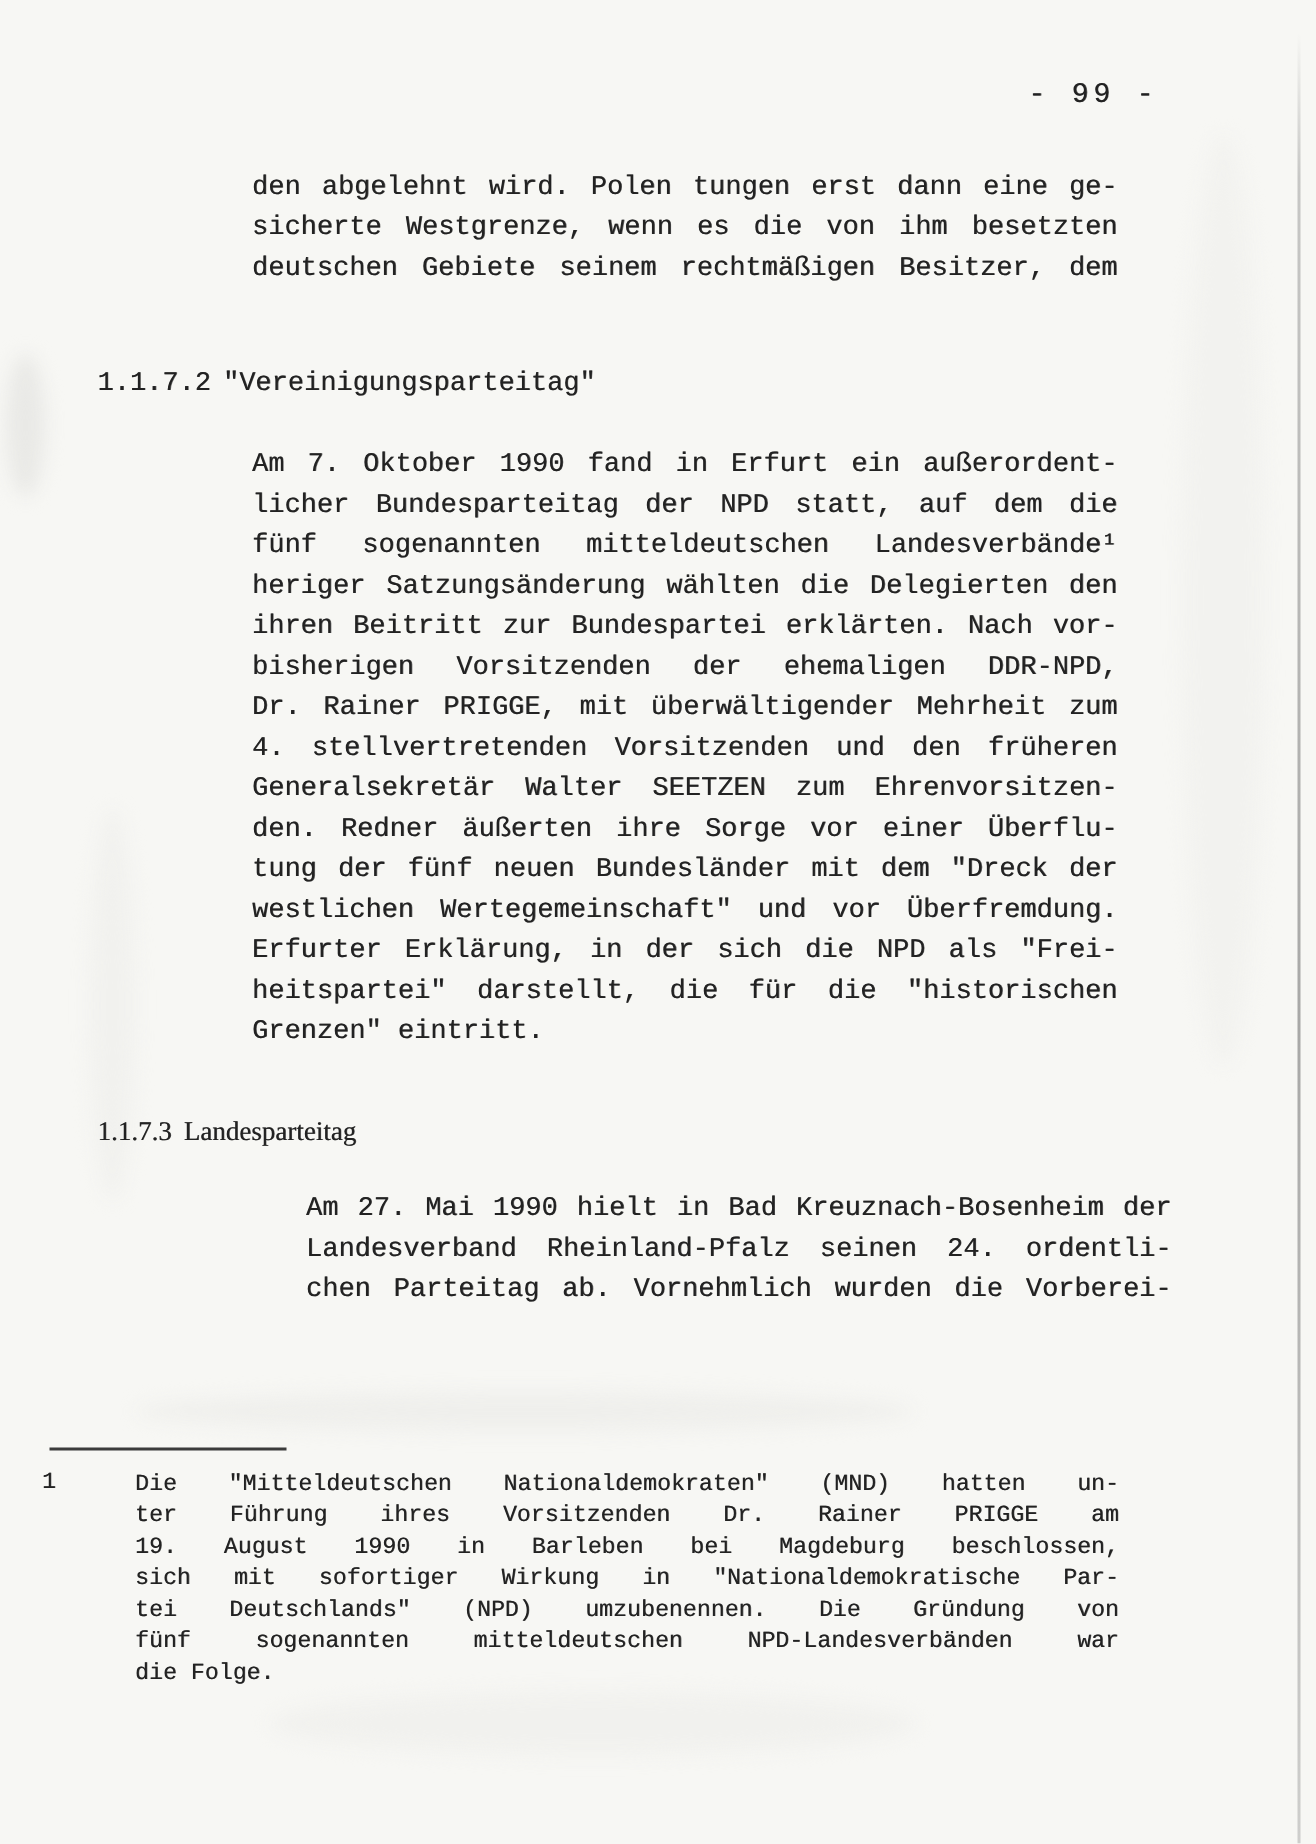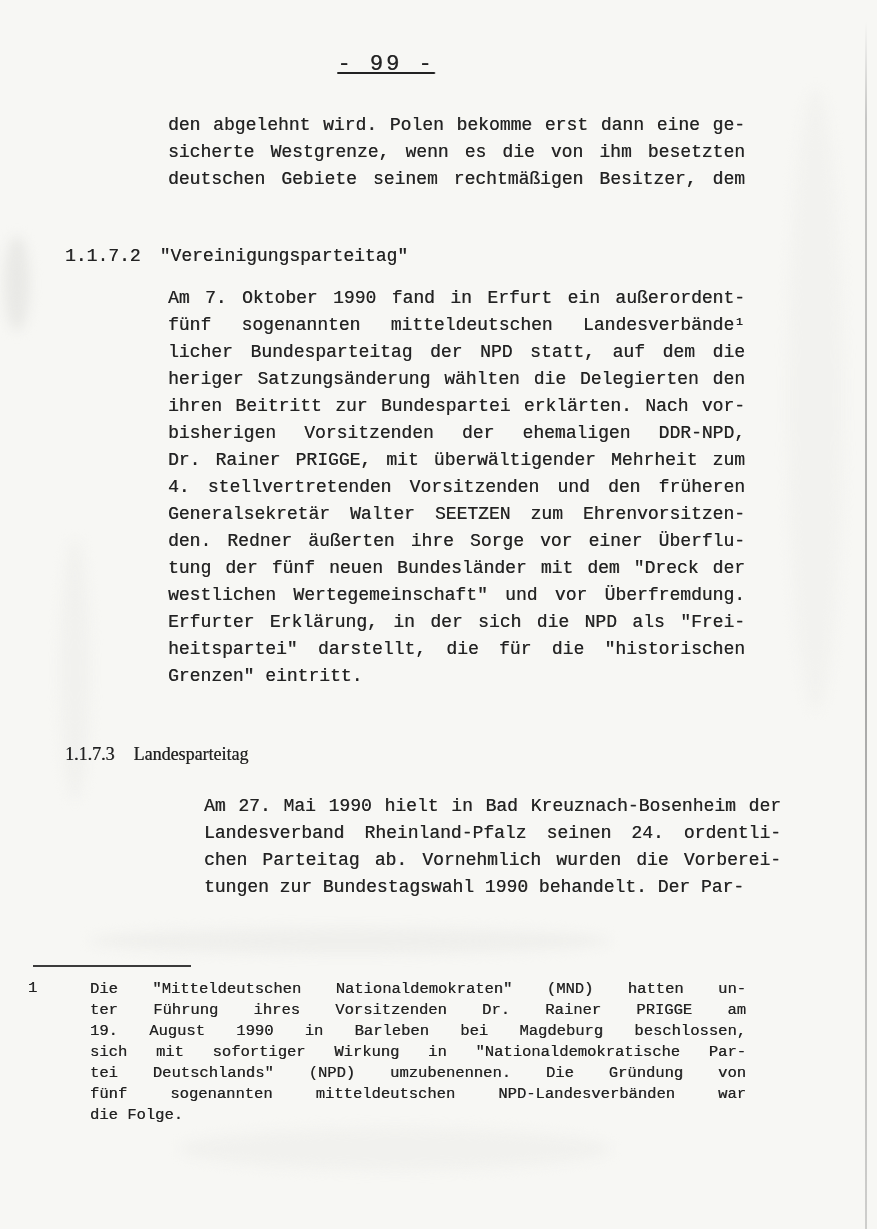--- a/index.html
+++ b/index.html
@@ -29,34 +29,34 @@
   }
 
   .txt {
     font-size: 18px;
     line-height: 27px;
     text-shadow: 0.4px 0 0 rgba(25,25,25,0.65);
     white-space: normal;
   }
   .page-number {
     position: absolute; top: 52px; left: 0; width: 772px;
-    text-align: center; letter-spacing: 3px;
-    font-size: 22px; text-shadow: 0.4px 0 0 rgba(25,25,25,0.65); text-decoration: underline;
+    text-align: right; letter-spacing: 3px;
+    font-size: 19px; text-shadow: 0.4px 0 0 rgba(25,25,25,0.65);
   }
   .para { position: absolute; left: 168px; width: 577px; }
   .p1 { top: 112px; }
-  .p2 { top: 285px; }
+  .p2 { top: 297px; }
   .p3 { top: 793px; margin-left: 36px; }
   .tline { text-align: justify; text-align-last: justify; }
   .tline.last { text-align-last: left; }
 
   .heading { position: absolute; left: 65px; white-space: nowrap; }
   .h1pos { top: 243px; }
   .h2pos { top: 741px; font-family: Liberation Serif, serif; }
-  .h-num { margin-right: 19px; }
+  .h-num { margin-right: 8px; }
 
   .fn-rule {
     position: absolute; left: 33px; top: 965px;
     width: 158px; height: 2px; background: #3b3b3b;
   }
   .fn { font-size: 15.5px; line-height: 21px; text-shadow: 0.35px 0 0 rgba(25,25,25,0.65); }
   .fn-marker { position: absolute; left: 28px; top: 978px; }
   .fn-text { position: absolute; left: 90px; top: 979px; width: 656px; }
 </style>
 </head>
@@ -66,33 +66,33 @@
 
   <div class="smudge s1"></div>
   <div class="smudge s2"></div>
   <div class="smudge s3"></div>
   <div class="smudge s4"></div>
   <div class="smudge s5"></div>
 
   <div class="page-number">- 99 -</div>
 
   <div class="para p1 txt">
-      <div class="tline">den abgelehnt wird. Polen bekomme erst dann eine ge-</div>
+      <div class="tline">den abgelehnt wird. Polen tungen erst dann eine ge-</div>
       <div class="tline">sicherte Westgrenze, wenn es die von ihm besetzten</div>
       <div class="tline">deutschen Gebiete seinem rechtmäßigen Besitzer, dem</div>
     </div>
 
   <div class="heading h1pos txt">
     <span class="h-num">1.1.7.2</span><span class="h-title">"Vereinigungsparteitag"</span>
   </div>
 
   <div class="para p2 txt">
       <div class="tline">Am 7. Oktober 1990 fand in Erfurt ein außerordent-</div>
+      <div class="tline">licher Bundesparteitag der NPD statt, auf dem die</div>
       <div class="tline">fünf sogenannten mitteldeutschen Landesverbände¹</div>
-      <div class="tline">licher Bundesparteitag der NPD statt, auf dem die</div>
       <div class="tline">heriger Satzungsänderung wählten die Delegierten den</div>
       <div class="tline">ihren Beitritt zur Bundespartei erklärten. Nach vor-</div>
       <div class="tline">bisherigen Vorsitzenden der ehemaligen DDR-NPD,</div>
       <div class="tline">Dr. Rainer PRIGGE, mit überwältigender Mehrheit zum</div>
       <div class="tline">4. stellvertretenden Vorsitzenden und den früheren</div>
       <div class="tline">Generalsekretär Walter SEETZEN zum Ehrenvorsitzen-</div>
       <div class="tline">den. Redner äußerten ihre Sorge vor einer Überflu-</div>
       <div class="tline">tung der fünf neuen Bundesländer mit dem "Dreck der</div>
       <div class="tline">westlichen Wertegemeinschaft" und vor Überfremdung.</div>
       <div class="tline">Erfurter Erklärung, in der sich die NPD als "Frei-</div>
@@ -101,21 +101,20 @@
     </div>
 
   <div class="heading h2pos txt">
     <span class="h-num">1.1.7.3</span><span class="h-title">Landesparteitag</span>
   </div>
 
   <div class="para p3 txt">
       <div class="tline">Am 27. Mai 1990 hielt in Bad Kreuznach-Bosenheim der</div>
       <div class="tline">Landesverband Rheinland-Pfalz seinen 24. ordentli-</div>
       <div class="tline">chen Parteitag ab. Vornehmlich wurden die Vorberei-</div>
-      <div class="tline last">tungen zur Bundestagswahl 1990 behandelt. Der Par-</div>
     </div>
 
   <div class="fn-rule"></div>
 
   <div class="fn-marker fn">1</div>
 
   <div class="fn-text fn">
       <div class="tline">Die "Mitteldeutschen Nationaldemokraten" (MND) hatten un-</div>
       <div class="tline">ter Führung ihres Vorsitzenden Dr. Rainer PRIGGE am</div>
       <div class="tline">19. August 1990 in Barleben bei Magdeburg beschlossen,</div>

